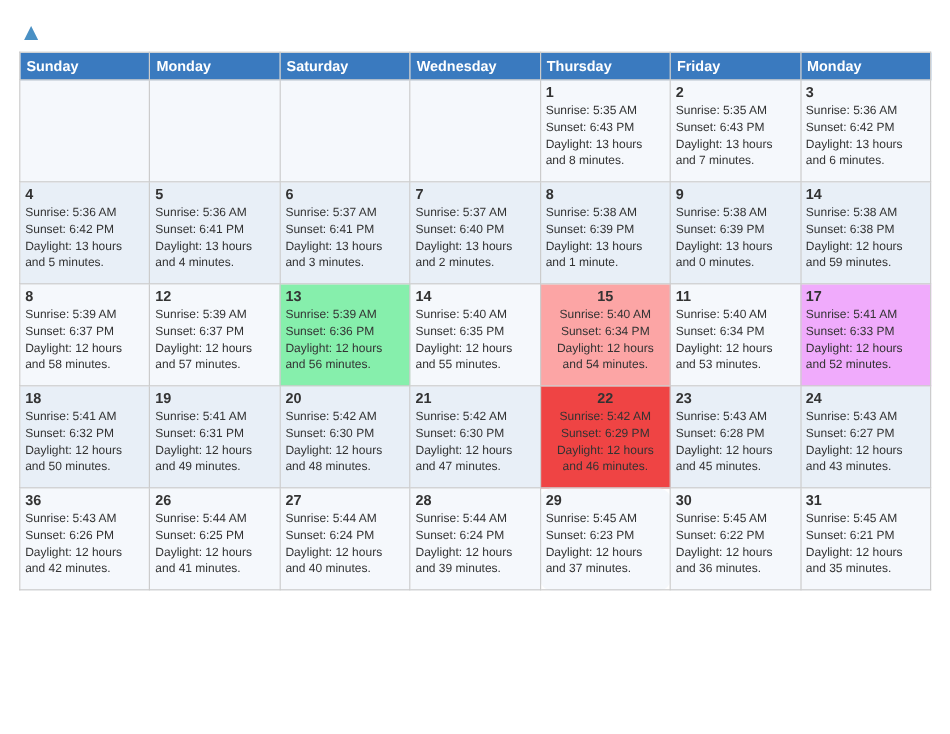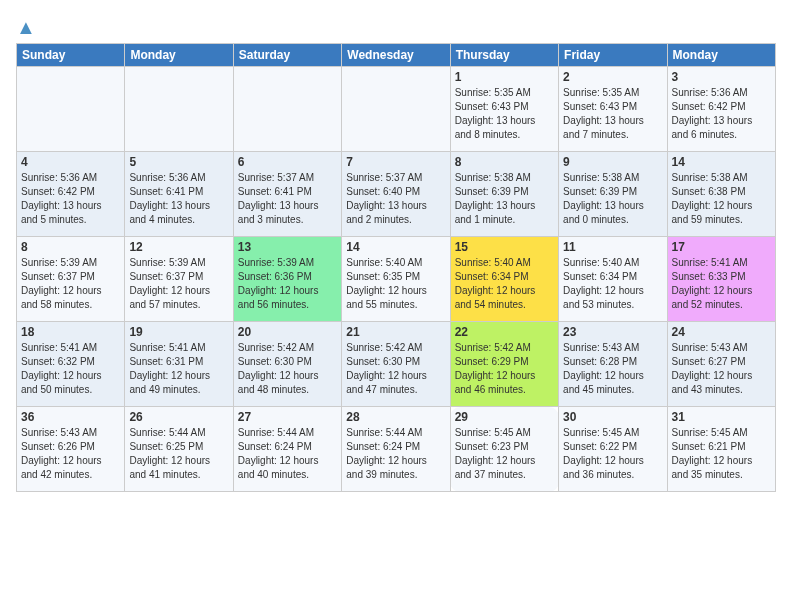--- a/index.html
+++ b/index.html
@@ -214,21 +214,21 @@
 Daylight: 12 hours
 and 56 minutes.</div>
         </td>
         <td style="background: rgb(245, 248, 252);">
           <span class="day-number">14</span>
           <div class="day-info" style="white-space: pre-line;">Sunrise: 5:40 AM
 Sunset: 6:35 PM
 Daylight: 12 hours
 and 55 minutes.</div>
         </td>
-        <td style="background: #fde047;">
+        <td style="background: #fca5a5; text-align: center;">
           <span class="day-number">15</span>
           <div class="day-info" style="white-space: pre-line;">Sunrise: 5:40 AM
 Sunset: 6:34 PM
 Daylight: 12 hours
 and 54 minutes.</div>
         </td>
         <td style="background: rgb(245, 248, 252);">
           <span class="day-number">11</span>
           <div class="day-info" style="white-space: pre-line;">Sunrise: 5:40 AM
 Sunset: 6:34 PM
@@ -265,21 +265,21 @@
 Daylight: 12 hours
 and 48 minutes.</div>
         </td>
         <td style="background: rgb(232, 239, 247);">
           <span class="day-number">21</span>
           <div class="day-info" style="white-space: pre-line;">Sunrise: 5:42 AM
 Sunset: 6:30 PM
 Daylight: 12 hours
 and 47 minutes.</div>
         </td>
-        <td style="background: #bef264;">
+        <td style="background: #ef4444; text-align: center;">
           <span class="day-number">22</span>
           <div class="day-info" style="white-space: pre-line;">Sunrise: 5:42 AM
 Sunset: 6:29 PM
 Daylight: 12 hours
 and 46 minutes.</div>
         </td>
         <td style="background: rgb(232, 239, 247);">
           <span class="day-number">23</span>
           <div class="day-info" style="white-space: pre-line;">Sunrise: 5:43 AM
 Sunset: 6:28 PM

